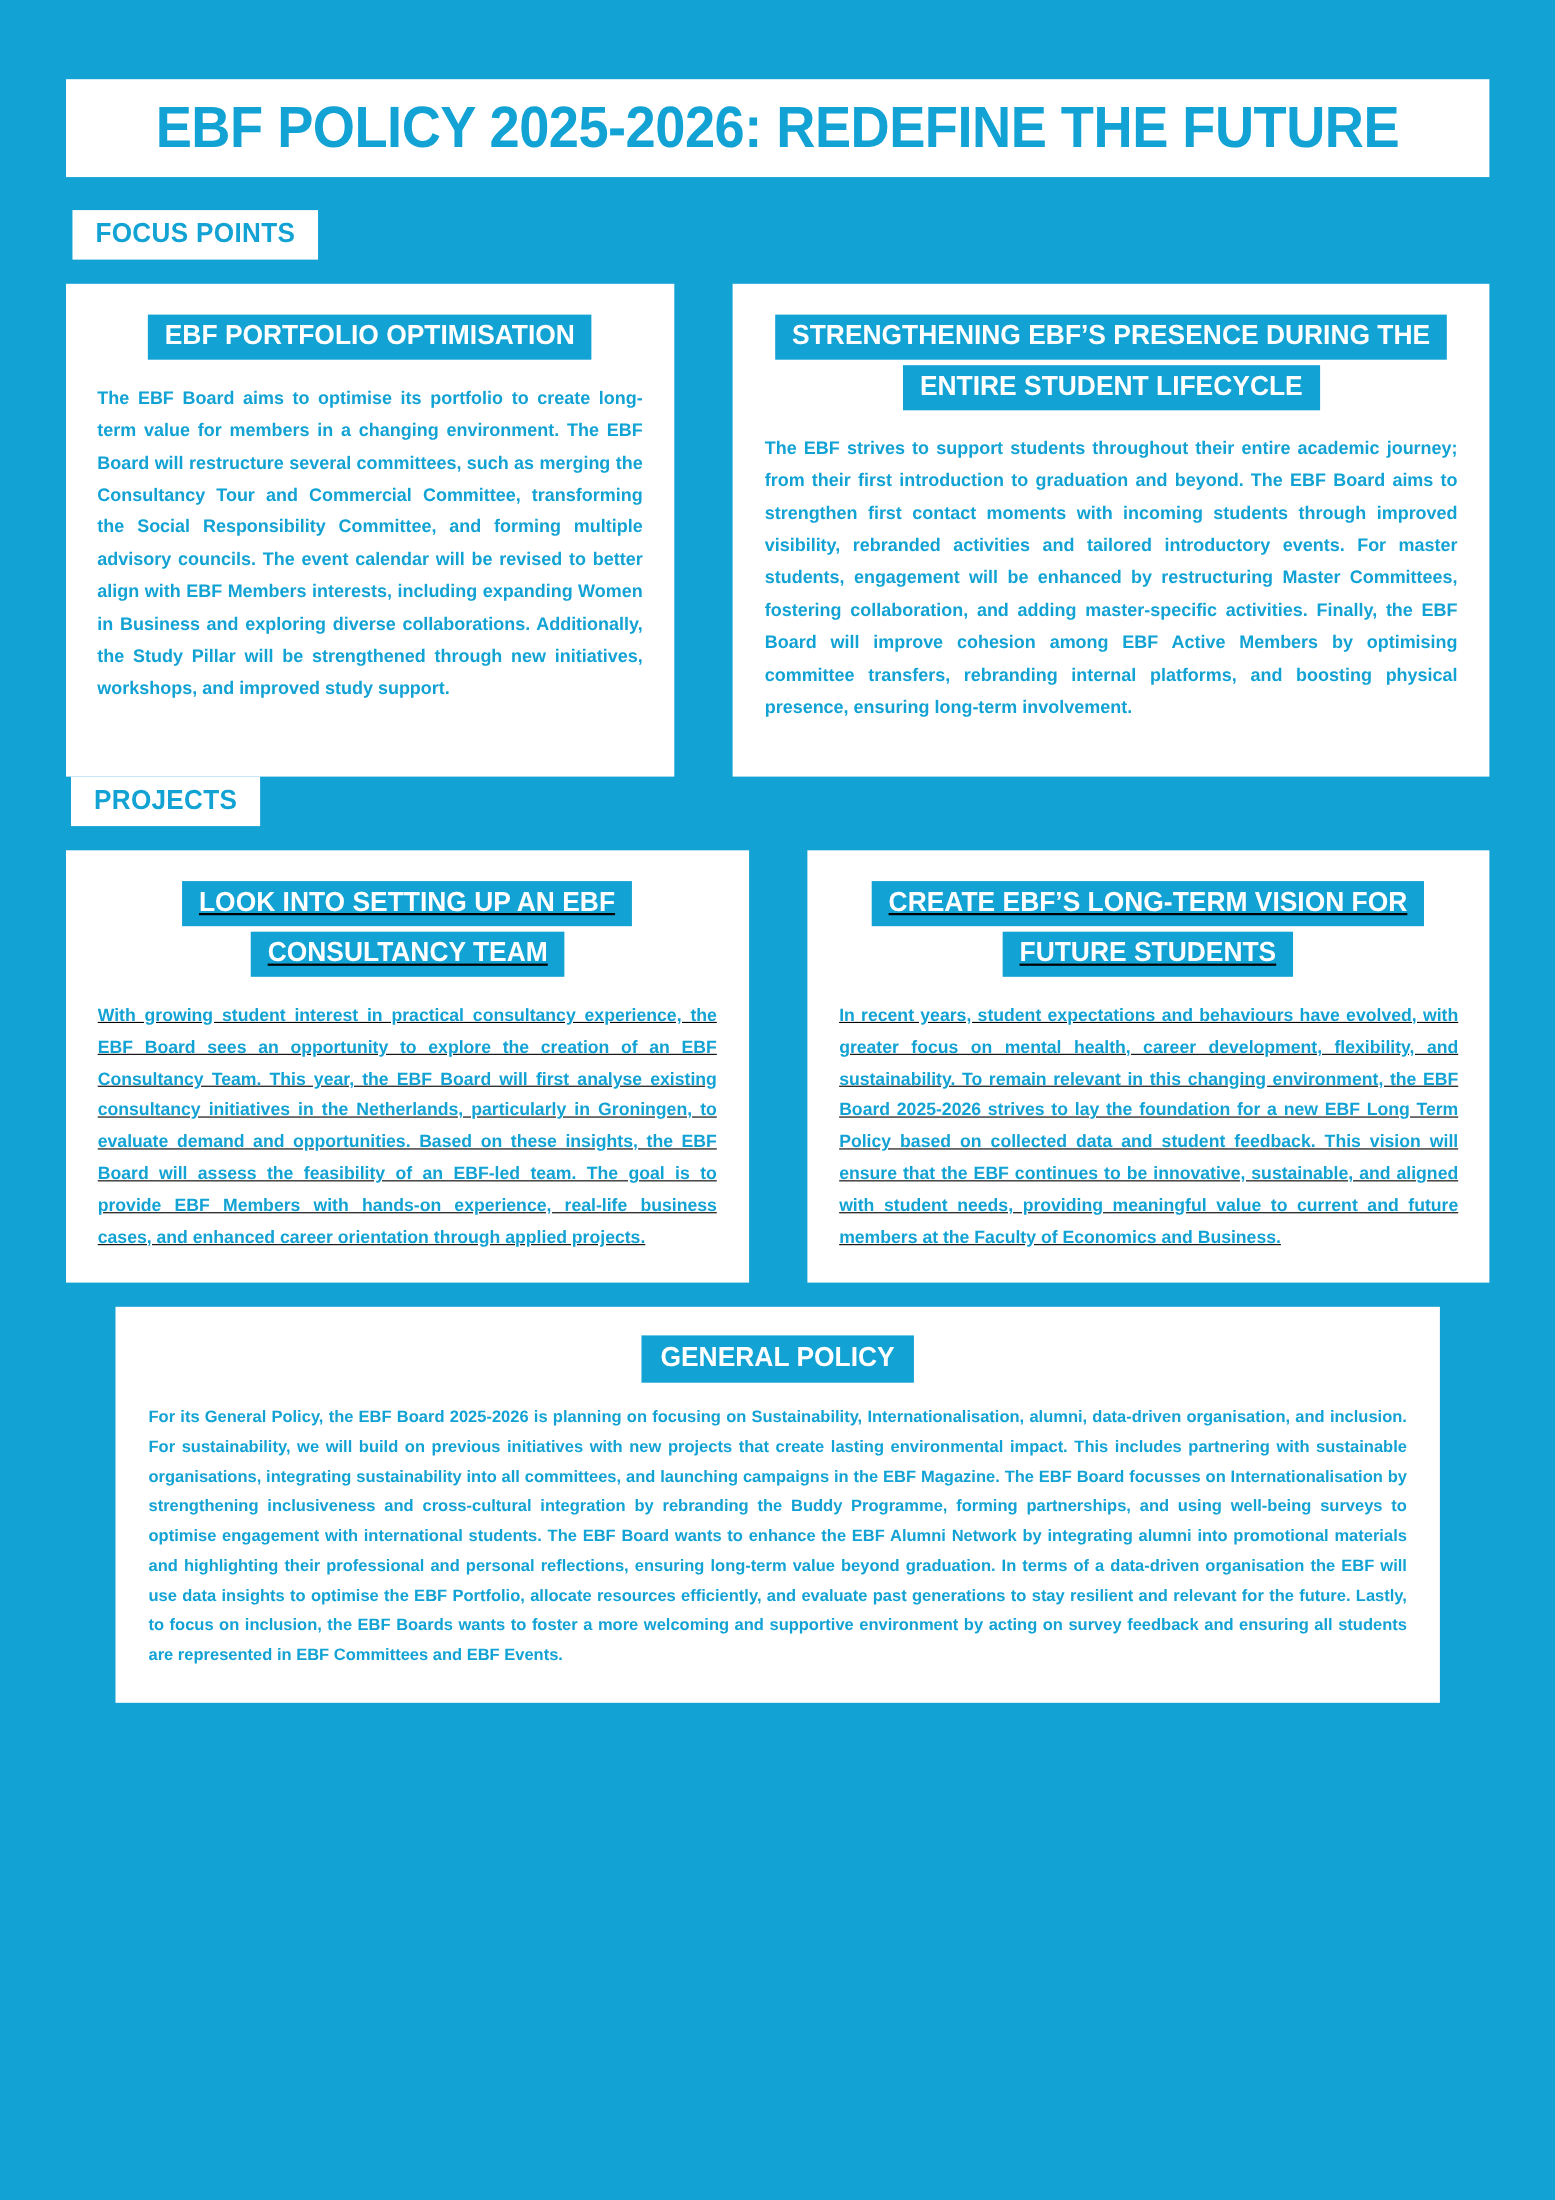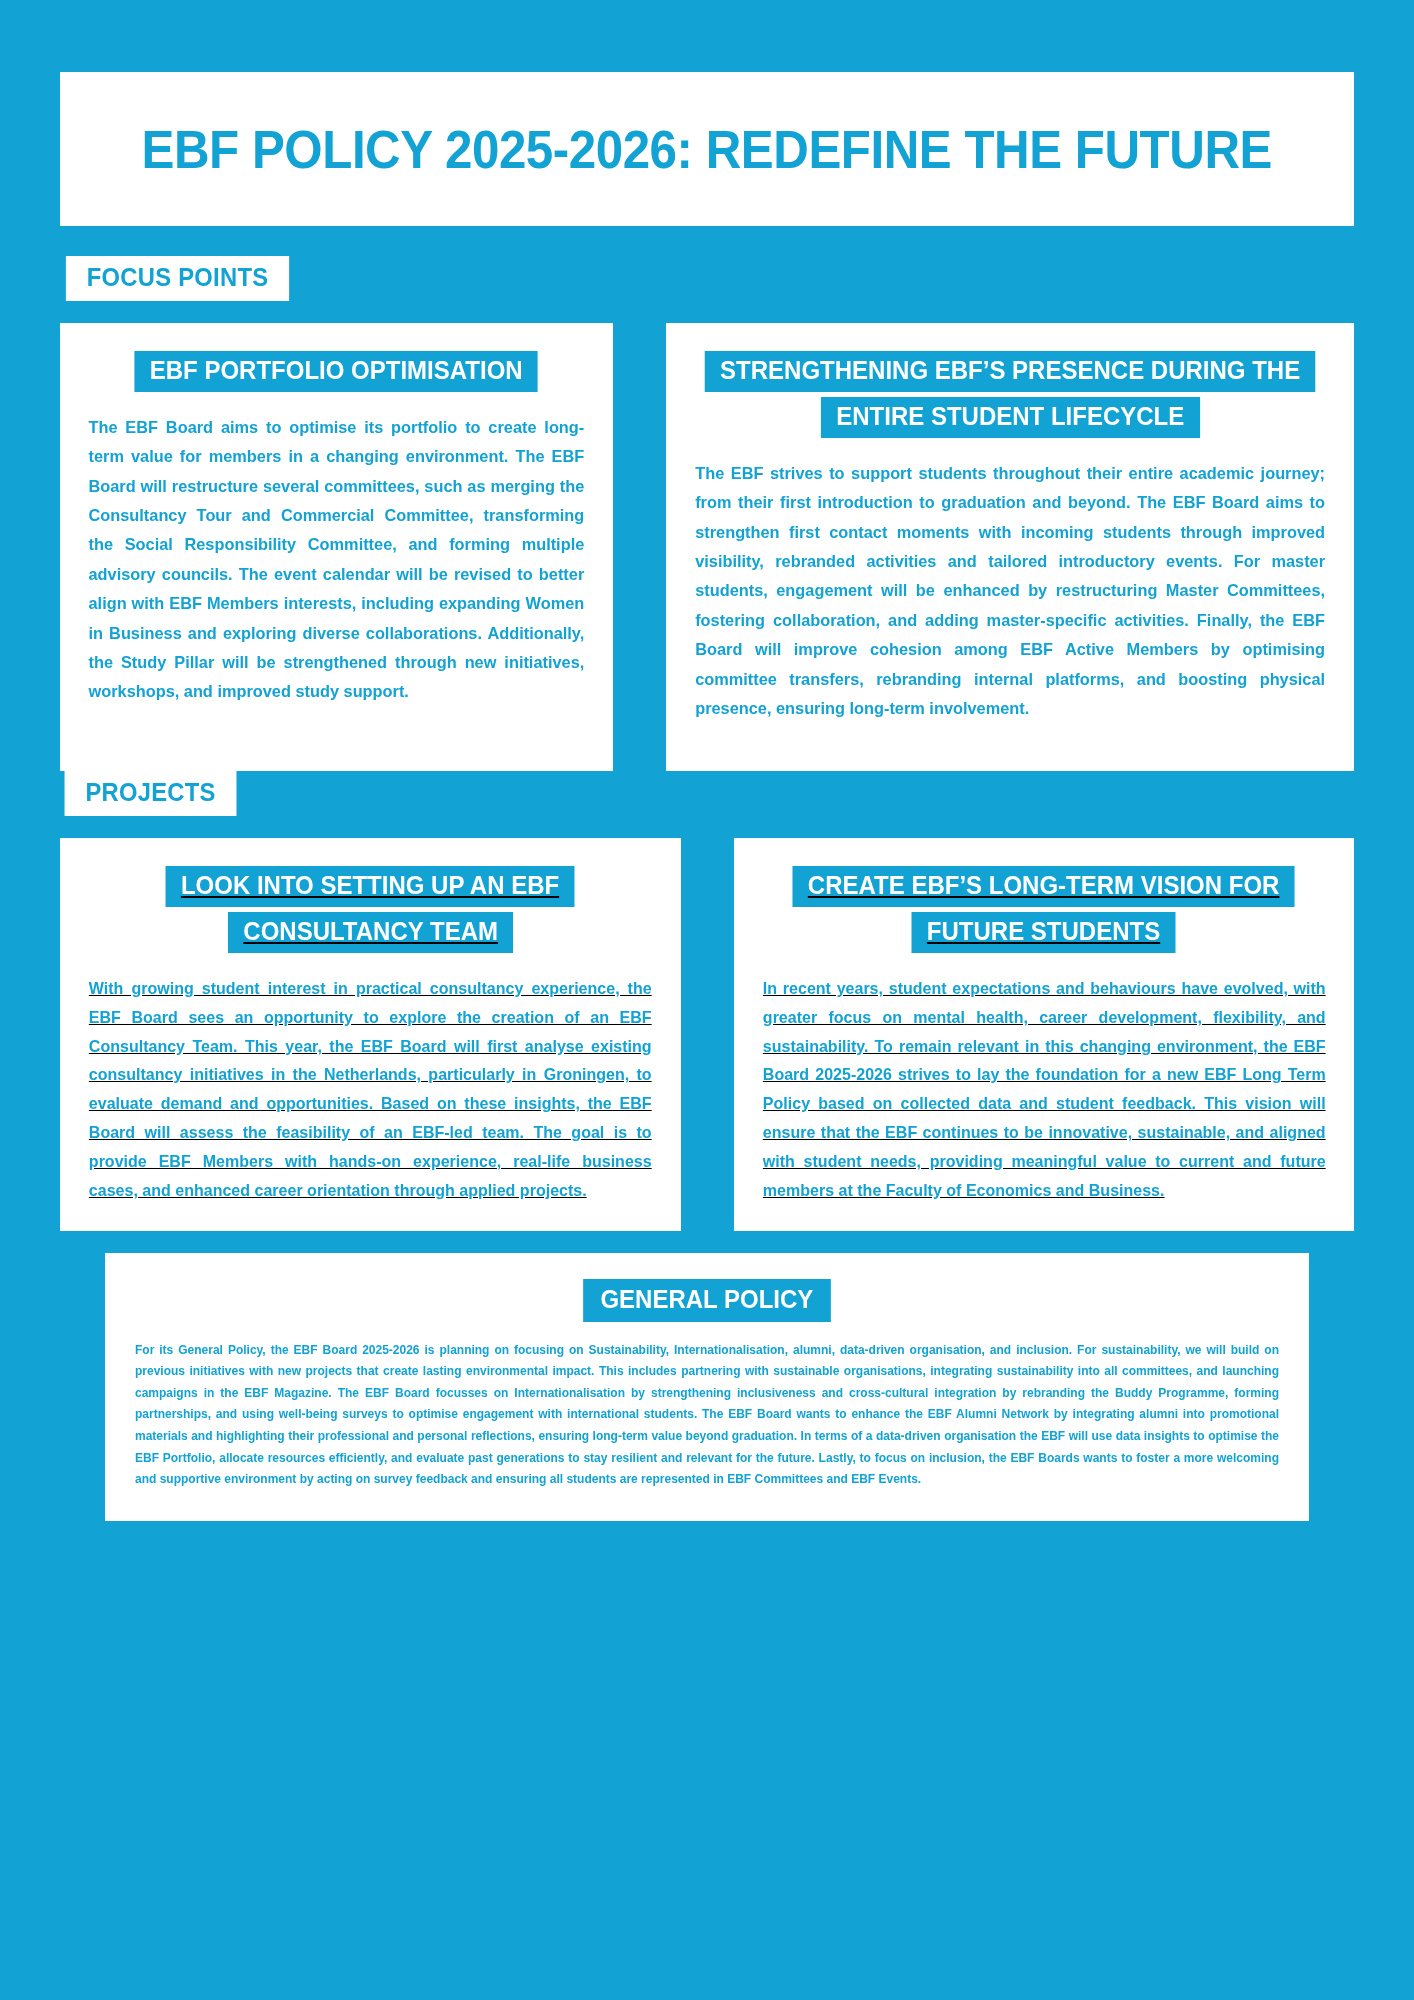--- a/index.html
+++ b/index.html
@@ -17,21 +17,21 @@
     position: relative;
     width: 1414px;
     height: 2000px;
     box-sizing: border-box;
     padding: 0 60px;
   }
   
   .title-bar {
     margin-top: 72px;
     background: #ffffff;
-    height: 154px;
+    height: 89px;
     display: flex;
     align-items: center;
     justify-content: center;
   }
   .title-bar h1 {
     margin: 0;
     color: #12a2d3;
     font-size: 53px;
     font-weight: bold;
     letter-spacing: -0.5px;
@@ -120,21 +120,21 @@
     color: #ffffff;
     font-size: 25px;
     font-weight: bold;
     padding: 8px 18px 10px 18px;
     line-height: 1;
     transform: scaleX(0.96);
   }
   .general-body {
     margin-top: 18px;
     color: #12a2d3;
-    font-size: 12px;
+    font-size: 15px;
     line-height: 1.8;
     text-align: justify;
     font-weight: bold;
   }
 </style>
 </head>
 <body>
 
 <div class="poster">
 

